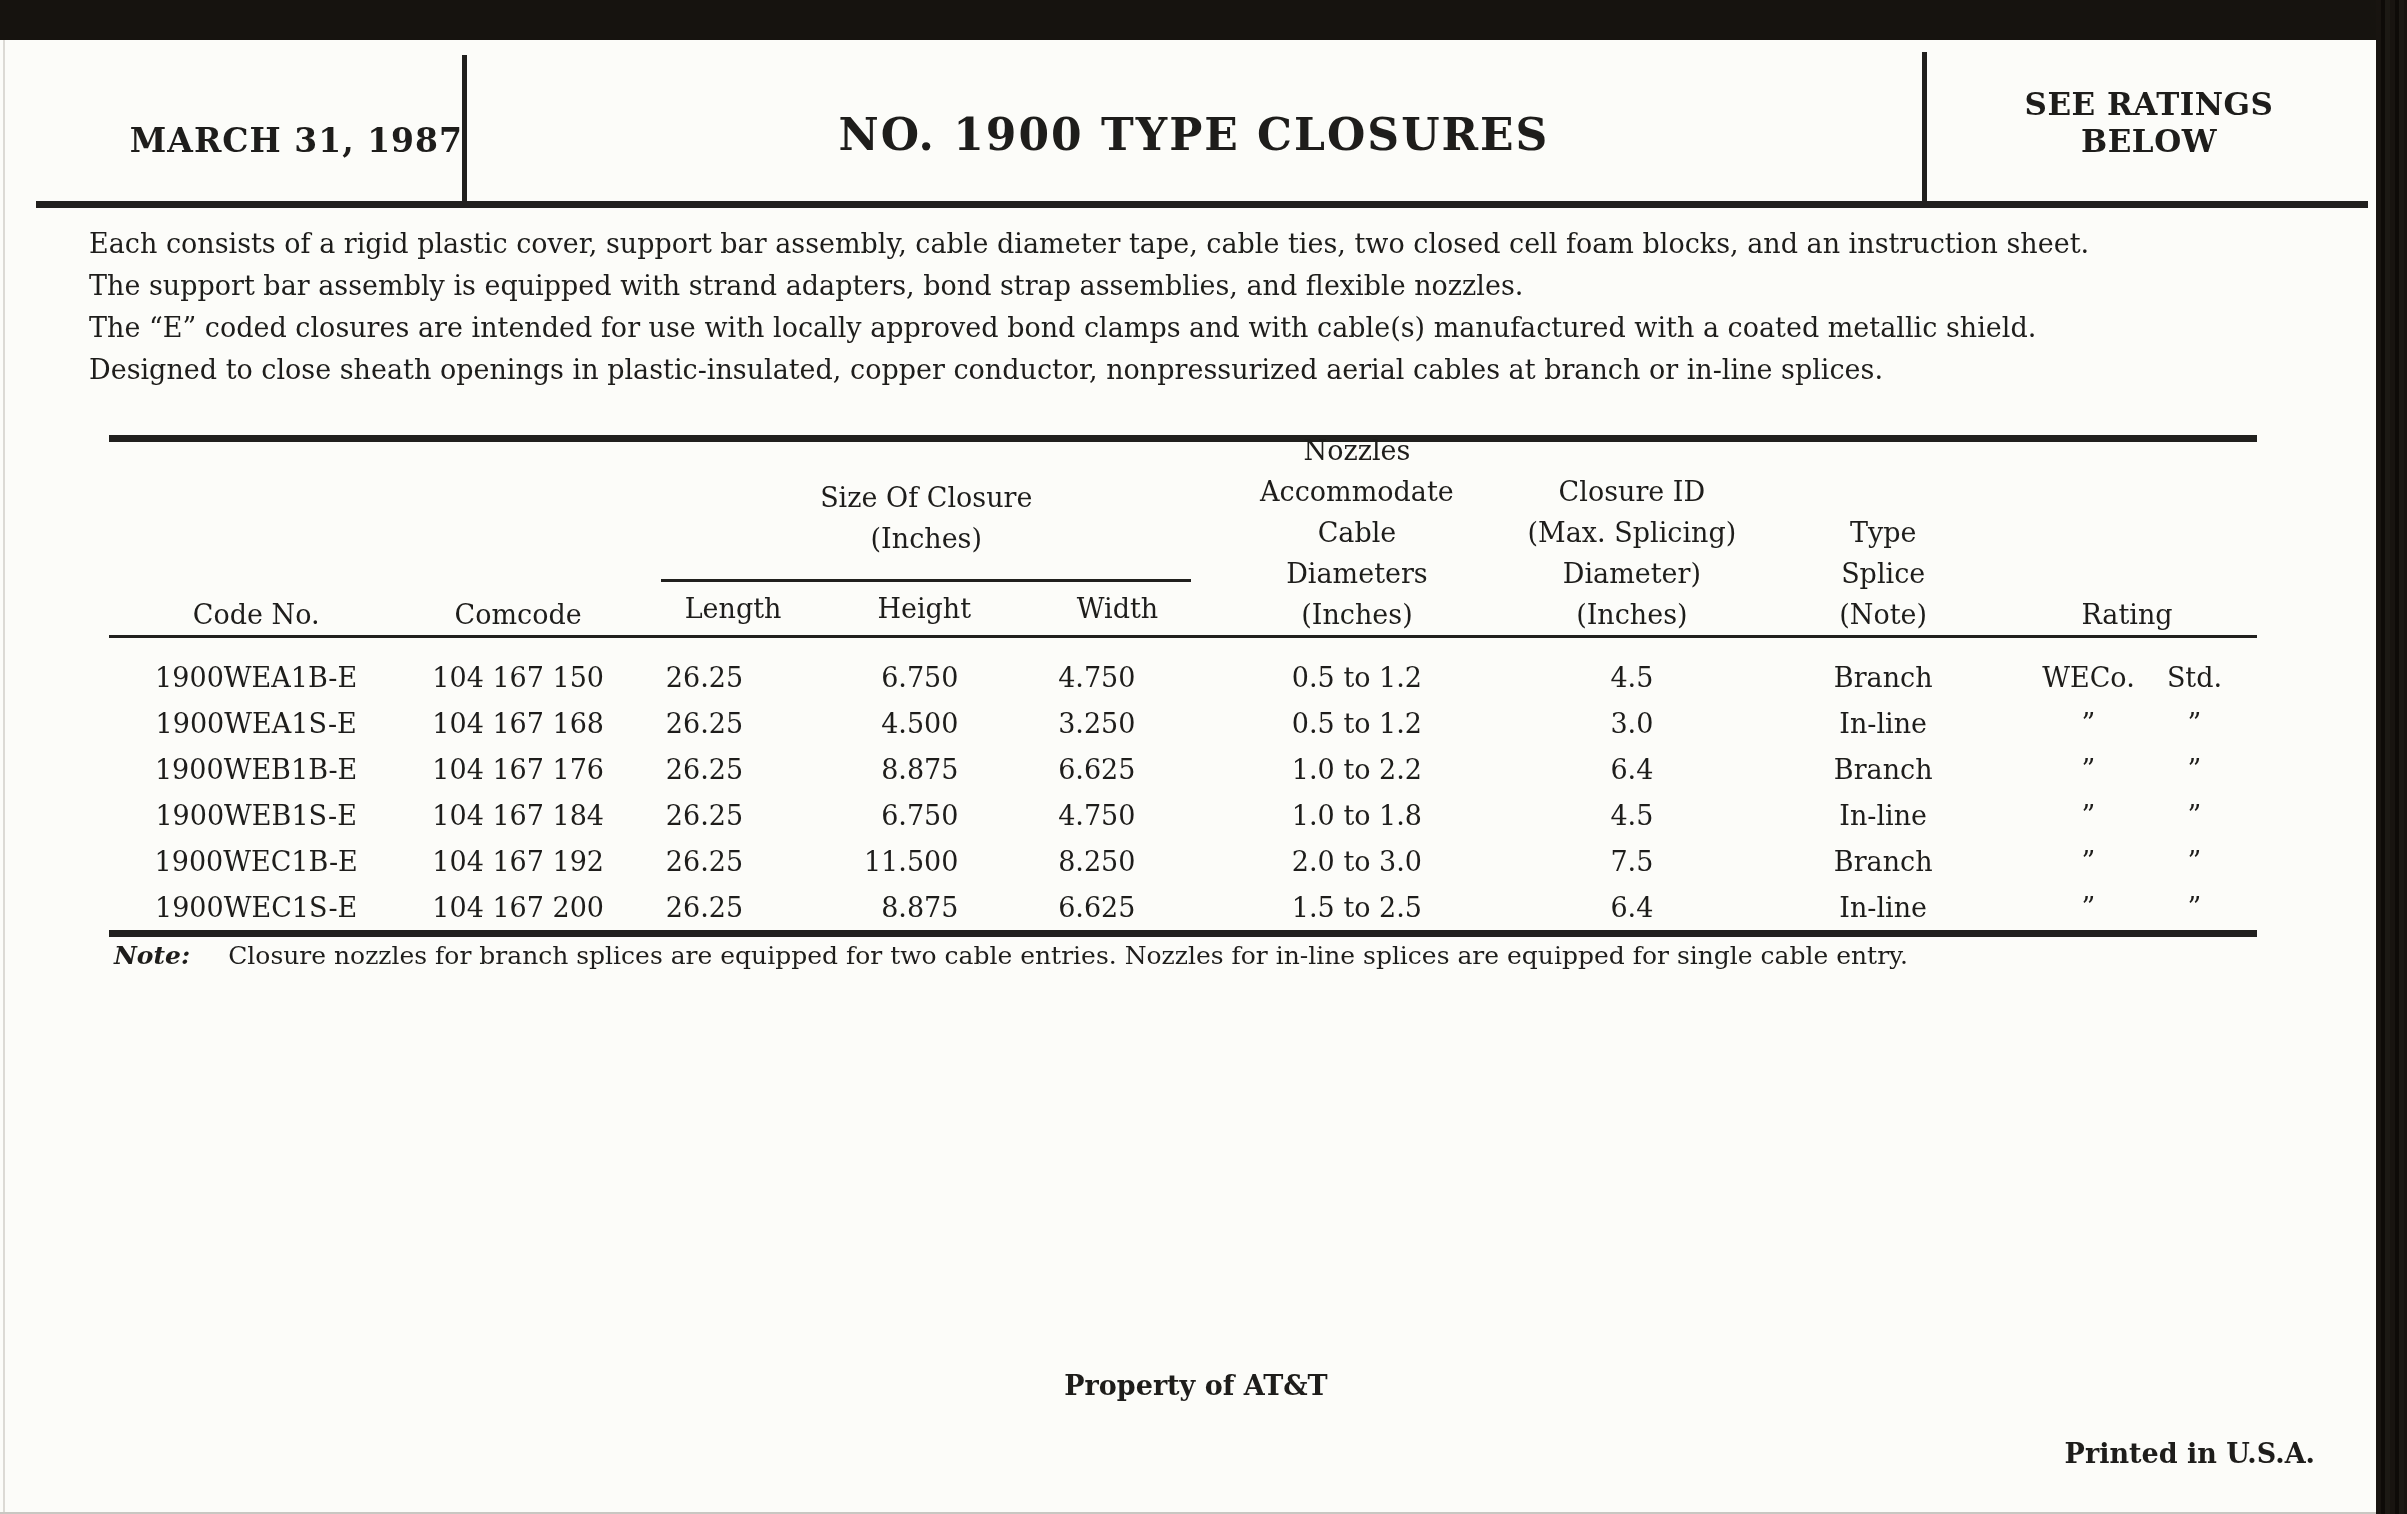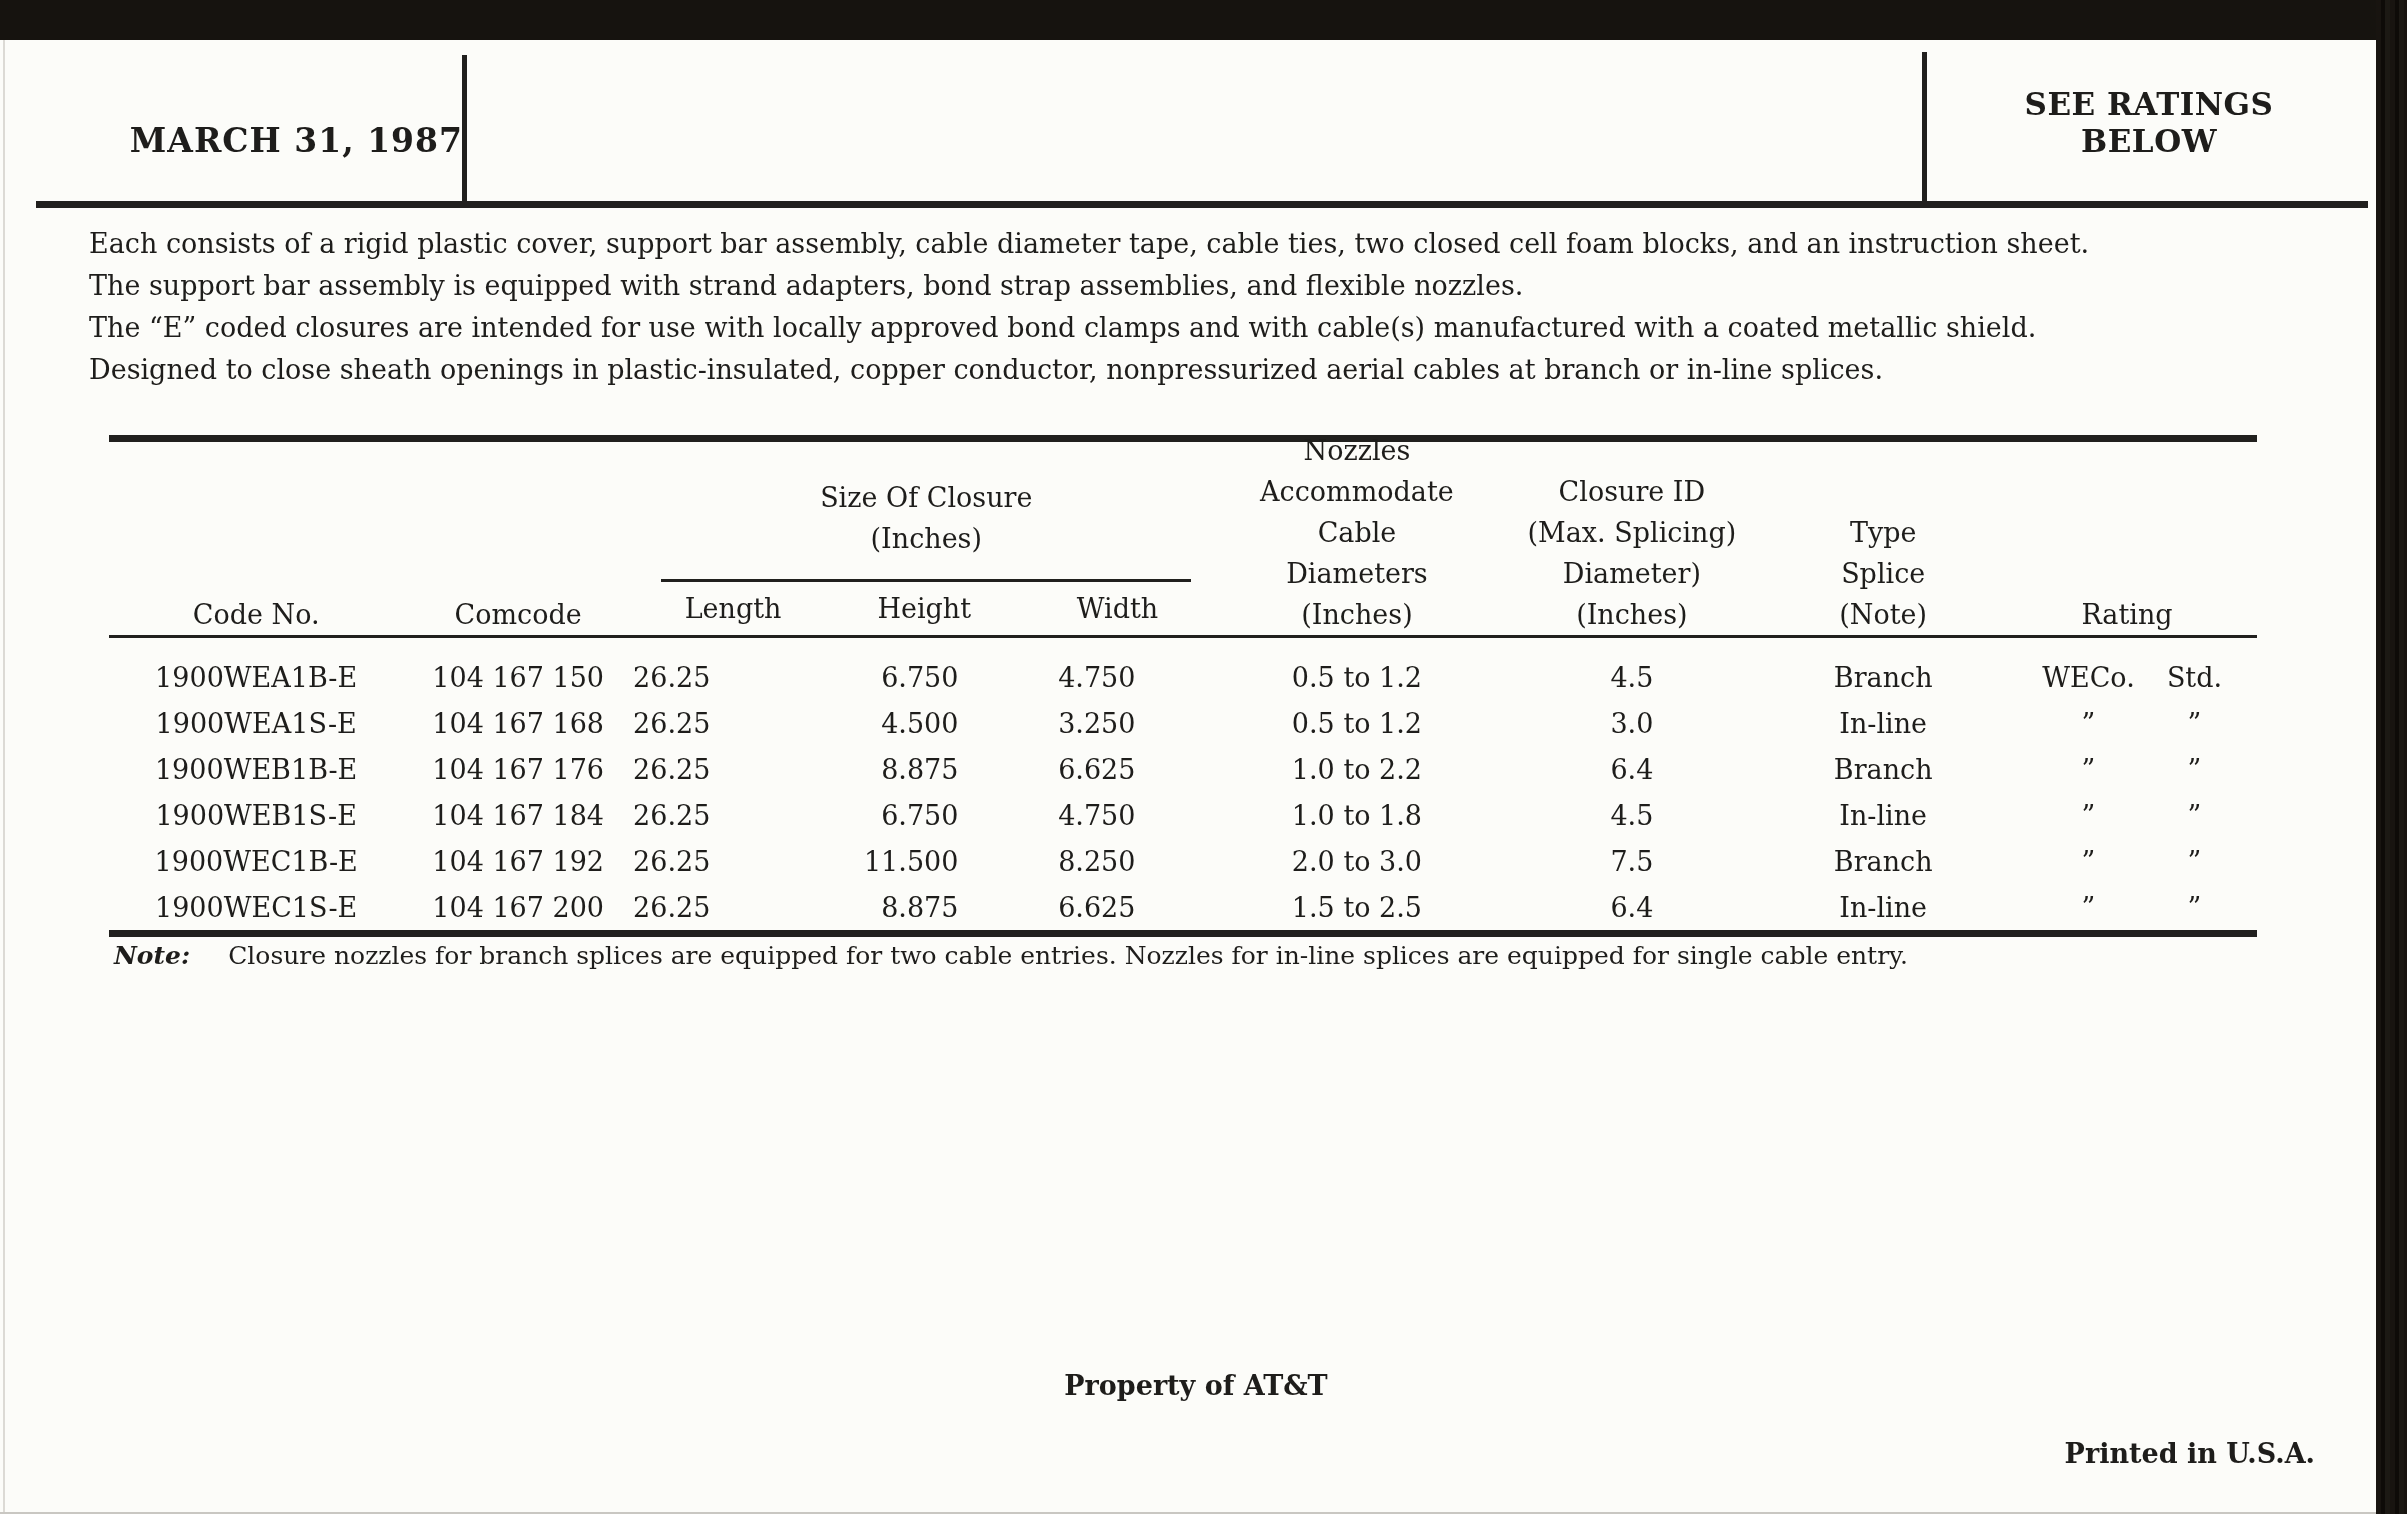--- a/index.html
+++ b/index.html
@@ -46,21 +46,21 @@
   .thead .col{display:flex;flex-direction:column;justify-content:flex-end;}
   .c1{width:13.7%;} .c2{width:10.7%;} .cg{width:27.3%;}
   .c6{width:12.8%;} .c7{width:12.8%;} .c8{width:10.6%;} .c9{width:12.1%;}
   .cg .grule{height:3px;background:#21201e;margin:20px 28px 0 28px;}
   .cg .gsub{height:53px;display:flex;align-items:center;}
   .g3{width:34.1%;} .g4{width:31.1%;} .g5{width:34.8%;}
 
   .tbody{margin-top:16px;}
   .trow{height:46px;display:flex;align-items:center;font-size:27px;}
   .cell{text-align:center;box-sizing:border-box;}
-  .cell.c3{width:9.3%;text-align:left;padding-right:57px;}
+  .cell.c3{width:9.3%;text-align:center;padding-right:57px;}
   .cell.c4{width:8.5%;text-align:right;padding-right:57px;}
   .cell.c5{width:9.5%;text-align:right;padding-right:84px;}
   .cell.rate{display:flex;justify-content:center;gap:8px;}
   .rate .rl{display:inline-block;width:127px;text-align:center;}
   .rate .rr{display:inline-block;width:69px;text-align:center;}
 
   .note-row{margin-top:4px;display:flex;font-size:25px;white-space:nowrap;}
   .note-label{font-weight:bold;font-style:italic;margin-left:5px;}
   .note-text{margin-left:38px;}
 
@@ -73,20 +73,21 @@
 <body>
 
 <div class="band-right"></div>
 
 <div class="sheet">
   <div class="left-edge"></div>
   <div class="bottom-edge"></div>
 
   <div class="doc-header">
     <div class="h-date">MARCH 31, 1987</div>
+    <div class="h-title">NO. 1900 TYPE CLOSURES</div>
     <div class="h-ratings pre">SEE RATINGS
 BELOW</div>
     <div class="vdiv d1"></div>
     <div class="vdiv d2"></div>
     <div class="header-rule"></div>
   </div>
 
   <div class="intro">
     <div>Each consists of a rigid plastic cover, support bar assembly, cable diameter tape, cable ties, two closed cell foam blocks, and an instruction sheet.</div>
     <div>The support bar assembly is equipped with strand adapters, bond strap assemblies, and flexible nozzles.</div>

